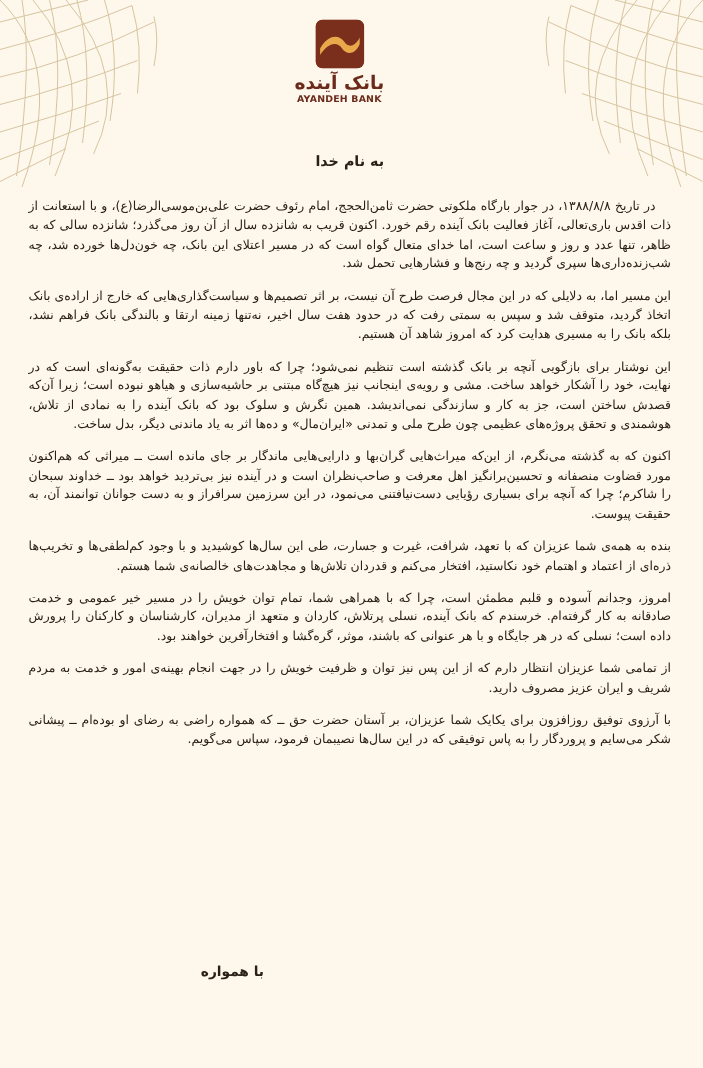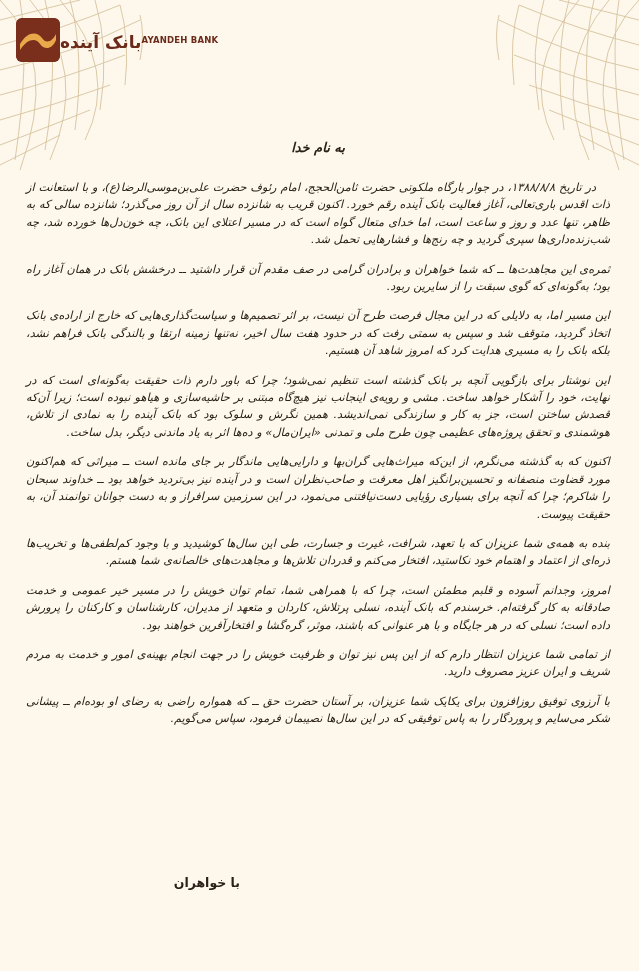--- a/index.html
+++ b/index.html
@@ -7,37 +7,37 @@
     width: 639px; height: 971px; overflow: hidden;
     background: #fdf7ec;
     font-family: "DejaVu Sans", sans-serif;
     color: #2a2018;
     position: relative;
   }
   .ornament { position: absolute; top: 0; }
   .ornament-left { left: 0; }
   .ornament-right { right: 0; }
   .logo-wrap {
-    position: absolute; top: 18px; left: 16px; width: 617px;
-    display: flex; flex-direction: row; align-items: center;
+    position: absolute; top: 18px; left: 0; width: 617px;
+    display: flex; flex-direction: column; align-items: center;
   }
   .logo-box {
     width: 44px; height: 44px; border-radius: 6px;
     background: #7a2e1c;
   }
   .logo-fa {
     margin-top: 4px; font-size: 17px; font-weight: bold; color: #6b2a1a; direction: rtl;
     line-height: 20px;
   }
   .logo-en {
     font-size: 8.5px; font-weight: bold; color: #6b2a1a; letter-spacing: 0.2px; line-height: 10px;
   }
   .doc {
     position: absolute; top: 140px; left: 14px; width: 608px;
-    direction: rtl; text-align: justify; font-style: italic;
+    direction: rtl; text-align: justify;
   }
   .bismillah {
     text-align: center; font-weight: bold; font-size: 13px; margin: 0 0 24px 0;
     padding-right: 0;
   }
   .greeting { font-weight: bold; font-size: 12.5px; margin: 0 0 18px 0; text-align: right; }
   .body-text p {
     margin: 12px; font-size: 11.3px; line-height: 17.4px; text-align: justify;
   }
   .body-text p.first { text-indent: 14px; }
@@ -97,26 +97,25 @@
     <path d="M4 26 C12 12, 22 14, 26 20 C30 26, 36 24, 40 16 L40 22 C36 32, 28 32, 24 26 C20 20, 12 20, 4 32 Z" fill="#e9a84a"></path>
   </svg>
   <div class="logo-fa">بانک آینده</div>
   <div class="logo-en">AYANDEH BANK</div>
 </div>
 
 <div class="doc">
   <div class="bismillah">به نام خدا</div>
   <div class="body-text">
     <p class="first">در تاریخ ۱۳۸۸/۸/۸، در جوار بارگاه ملکوتی حضرت ثامن‌الحجج، امام رئوف حضرت علی‌بن‌موسی‌الرضا(ع)، و با استعانت از ذات اقدس باری‌تعالی، آغاز فعالیت بانک آینده رقم خورد. اکنون قریب به شانزده سال از آن روز می‌گذرد؛ شانزده سالی که به ظاهر، تنها عدد و روز و ساعت است، اما خدای متعال گواه است که در مسیر اعتلای این بانک، چه خون‌دل‌ها خورده شد، چه شب‌زنده‌داری‌ها سپری گردید و چه رنج‌ها و فشارهایی تحمل شد.</p>
-    <p>ثمره‌ی این مجاهدت‌ها ــ که شما خواهران و برادران گرامی در صف مقدم آن قرار داشتید ــ درخشش بانک در همان آغاز راه بود؛ به‌گونه‌ای که گوی سبقت را از سایرین ربود.</p>
     <p>این مسیر اما، به دلایلی که در این مجال فرصت طرح آن نیست، بر اثر تصمیم‌ها و سیاست‌گذاری‌هایی که خارج از اراده‌ی بانک اتخاذ گردید، متوقف شد و سپس به سمتی رفت که در حدود هفت سال اخیر، نه‌تنها زمینه ارتقا و بالندگی بانک فراهم نشد، بلکه بانک را به مسیری هدایت کرد که امروز شاهد آن هستیم.</p>
     <p>این نوشتار برای بازگویی آنچه بر بانک گذشته است تنظیم نمی‌شود؛ چرا که باور دارم ذات حقیقت به‌گونه‌ای است که در نهایت، خود را آشکار خواهد ساخت. مشی و رویه‌ی اینجانب نیز هیچ‌گاه مبتنی بر حاشیه‌سازی و هیاهو نبوده است؛ زیرا آن‌که قصدش ساختن است، جز به کار و سازندگی نمی‌اندیشد. همین نگرش و سلوک بود که بانک آینده را به نمادی از تلاش، هوشمندی و تحقق پروژه‌های عظیمی چون طرح ملی و تمدنی «ایران‌مال» و ده‌ها اثر به یاد ماندنی دیگر، بدل ساخت.</p>
     <p>اکنون که به گذشته می‌نگرم، از این‌که میراث‌هایی گران‌بها و دارایی‌هایی ماندگار بر جای مانده است ــ میراثی که هم‌اکنون مورد قضاوت منصفانه و تحسین‌برانگیز اهل معرفت و صاحب‌نظران است و در آینده نیز بی‌تردید خواهد بود ــ خداوند سبحان را شاکرم؛ چرا که آنچه برای بسیاری رؤیایی دست‌نیافتنی می‌نمود، در این سرزمین سرافراز و به دست جوانان توانمند آن، به حقیقت پیوست.</p>
     <p>بنده به همه‌ی شما عزیزان که با تعهد، شرافت، غیرت و جسارت، طی این سال‌ها کوشیدید و با وجود کم‌لطفی‌ها و تخریب‌ها ذره‌ای از اعتماد و اهتمام خود نکاستید، افتخار می‌کنم و قدردان تلاش‌ها و مجاهدت‌های خالصانه‌ی شما هستم.</p>
     <p>امروز، وجدانم آسوده و قلبم مطمئن است، چرا که با همراهی شما، تمام توان خویش را در مسیر خیر عمومی و خدمت صادقانه به کار گرفته‌ام. خرسندم که بانک آینده، نسلی پرتلاش، کاردان و متعهد از مدیران، کارشناسان و کارکنان را پرورش داده است؛ نسلی که در هر جایگاه و با هر عنوانی که باشند، موثر، گره‌گشا و افتخارآفرین خواهند بود.</p>
     <p>از تمامی شما عزیزان انتظار دارم که از این پس نیز توان و ظرفیت خویش را در جهت انجام بهینه‌ی امور و خدمت به مردم شریف و ایران عزیز مصروف دارید.</p>
     <p>با آرزوی توفیق روزافزون برای یکایک شما عزیزان، بر آستان حضرت حق ــ که همواره راضی به رضای او بوده‌ام ــ پیشانی شکر می‌سایم و پروردگار را به پاس توفیقی که در این سال‌ها نصیبمان فرمود، سپاس می‌گویم.</p>
   </div>
 </div>
 
 <div class="signature">
-  <div class="closing">با خواهران</div>
+  <div class="closing">با همواره</div>
 </div>
 
 </body></html>

